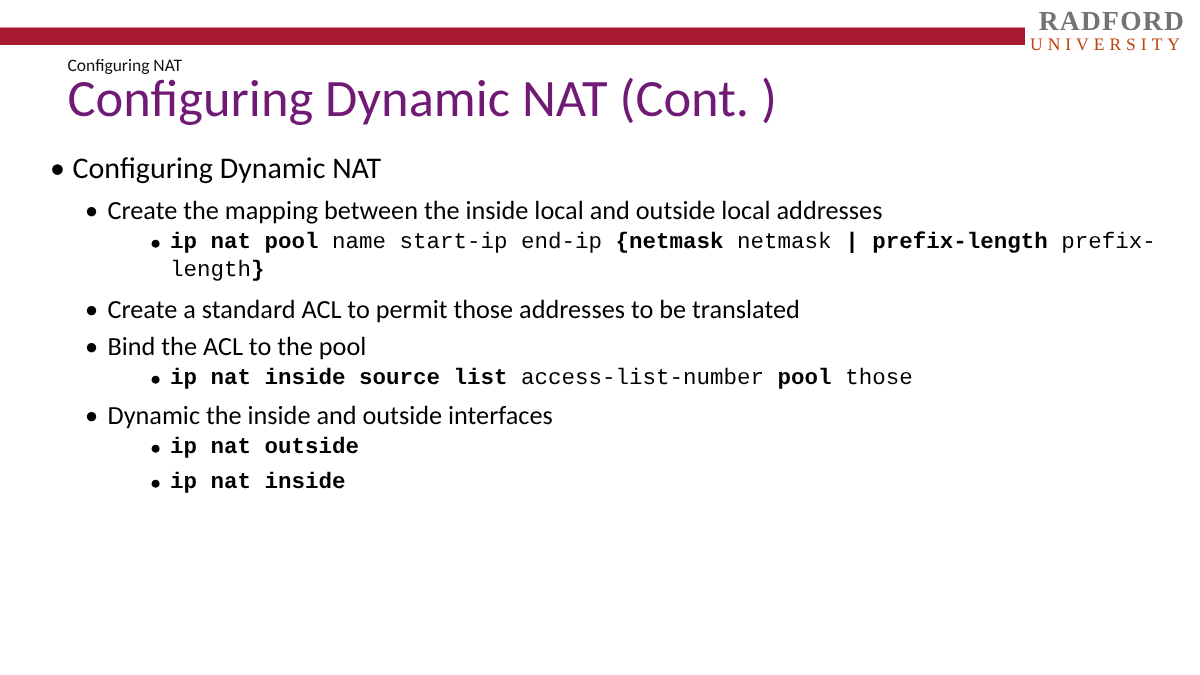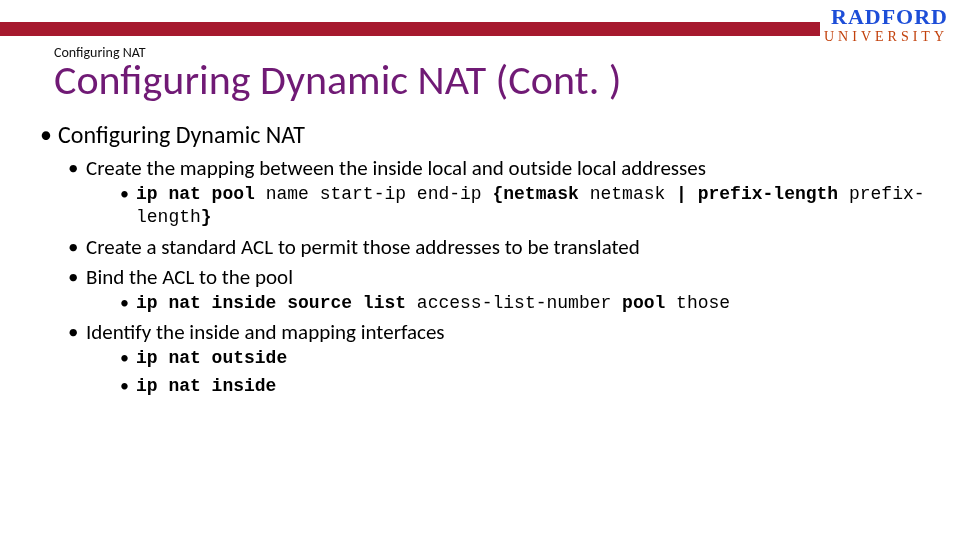--- a/index.html
+++ b/index.html
@@ -32,21 +32,21 @@
     position: absolute;
     top: 6px;
     right: 12px;
     text-align: right;
     line-height: 1;
   }
   .logo-main {
     font-family: Georgia, "Times New Roman", serif;
     font-size: 22px;
     letter-spacing: 1px;
-    color: #1d4ed8;
+    color: #737373;
     font-weight: 600;
     text-align: right;
   }
   .logo-sub {
     font-family: Georgia, "Times New Roman", serif;
     font-size: 14px;
     letter-spacing: 4px;
     color: #c2410c;
     margin-top: 2px;
   }
@@ -145,21 +145,21 @@
       <span class="kw">ip nat pool </span><span class="arg">name start-ip end-ip </span><span class="kw">{netmask </span><span class="arg">netmask </span><span class="kw">| prefix-length </span><span class="arg">prefix-length</span><span class="kw">}</span>
     </div>
 
     <div class="lvl2">Create a standard ACL to permit those addresses to be translated</div>
 
     <div class="lvl2">Bind the ACL to the pool</div>
     <div class="lvl3">
       <span class="kw">ip nat inside source list </span><span class="arg">access-list-number </span><span class="kw">pool </span><span class="arg">those</span>
     </div>
 
-    <div class="lvl2">Identify the inside and mapping interfaces</div>
+    <div class="lvl2">Dynamic the inside and outside interfaces</div>
     <div class="lvl3">
       <span class="kw">ip nat outside</span>
     </div>
     <div class="lvl3">
       <span class="kw">ip nat inside</span>
     </div>
 
   </div>
 
 </div>

